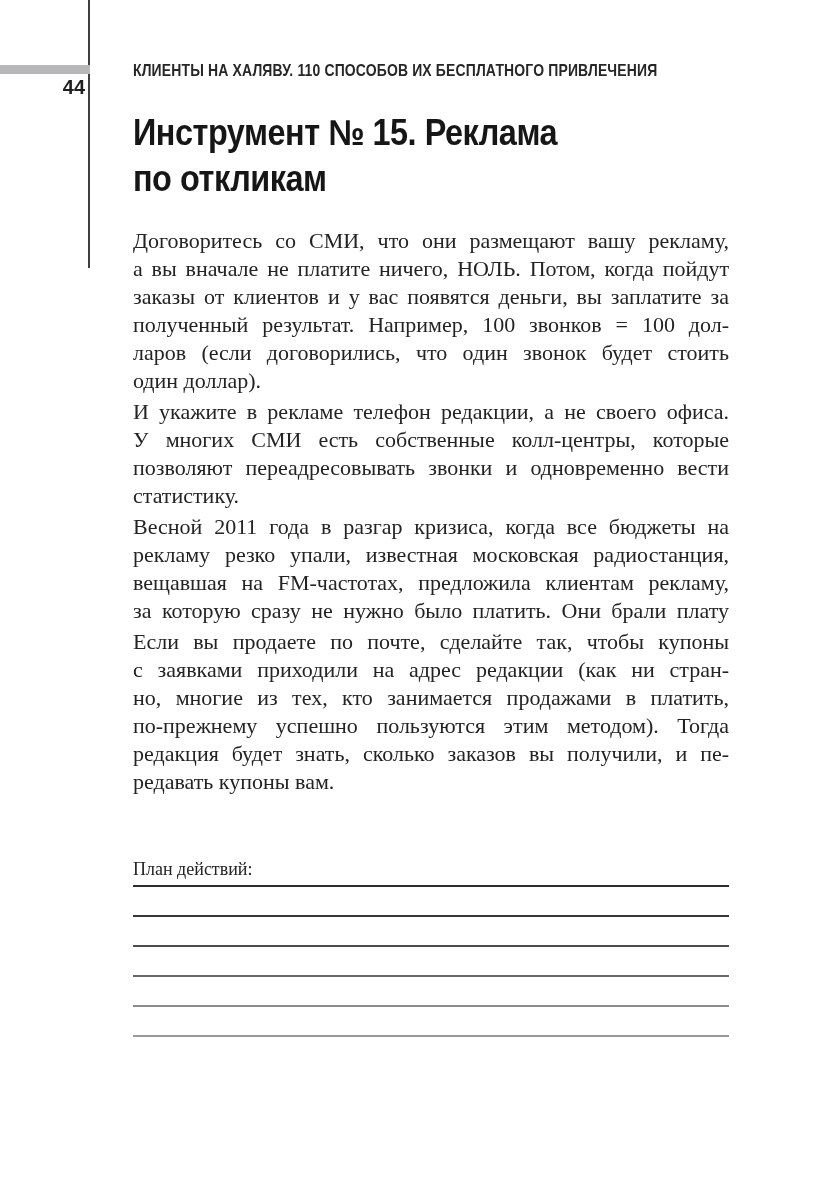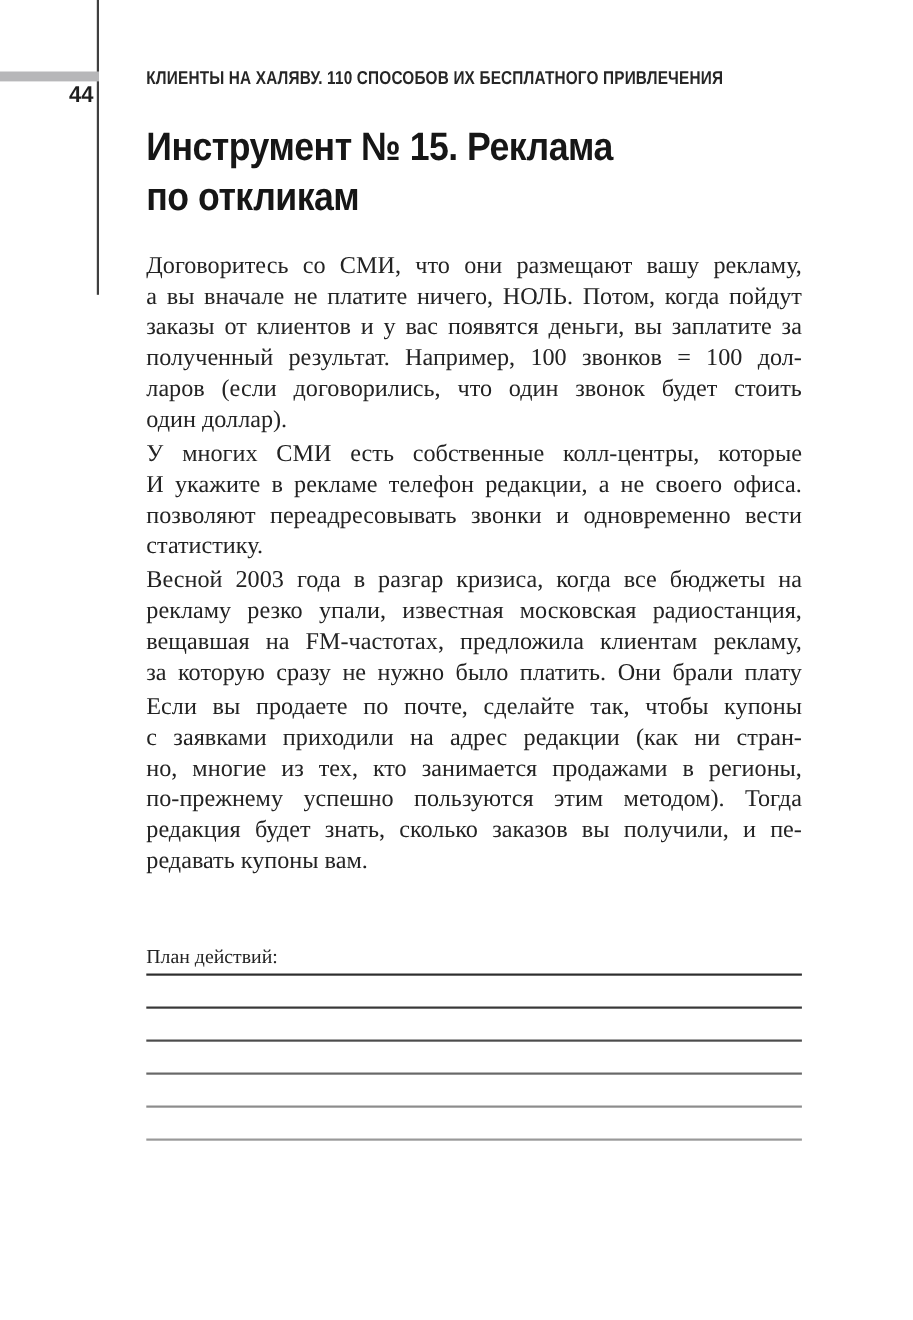--- a/index.html
+++ b/index.html
@@ -117,35 +117,35 @@
   <div class="body-text">
       <div class="para">
         <div class="tline">Договоритесь со СМИ, что они размещают вашу рекламу,</div>
         <div class="tline">а вы вначале не платите ничего, НОЛЬ. Потом, когда пойдут</div>
         <div class="tline">заказы от клиентов и у вас появятся деньги, вы заплатите за</div>
         <div class="tline">полученный результат. Например, 100 звонков = 100 дол-</div>
         <div class="tline">ларов (если договорились, что один звонок будет стоить</div>
         <div class="tline last">один доллар).</div>
       </div>
       <div class="para">
+        <div class="tline">И укажите в рекламе телефон редакции, а не своего офиса.</div>
         <div class="tline">У многих СМИ есть собственные колл-центры, которые</div>
-        <div class="tline">И укажите в рекламе телефон редакции, а не своего офиса.</div>
         <div class="tline">позволяют переадресовывать звонки и одновременно вести</div>
         <div class="tline last">статистику.</div>
       </div>
       <div class="para">
-        <div class="tline">Весной 2003 года в разгар кризиса, когда все бюджеты на</div>
+        <div class="tline">Весной 2011 года в разгар кризиса, когда все бюджеты на</div>
         <div class="tline">рекламу резко упали, известная московская радиостанция,</div>
         <div class="tline">вещавшая на FM-частотах, предложила клиентам рекламу,</div>
         <div class="tline">за которую сразу не нужно было платить. Они брали плату</div>
       </div>
       <div class="para">
         <div class="tline">Если вы продаете по почте, сделайте так, чтобы купоны</div>
         <div class="tline">с заявками приходили на адрес редакции (как ни стран-</div>
-        <div class="tline">но, многие из тех, кто занимается продажами в регионы,</div>
+        <div class="tline">но, многие из тех, кто занимается продажами в платить,</div>
         <div class="tline">по-прежнему успешно пользуются этим методом). Тогда</div>
         <div class="tline">редакция будет знать, сколько заказов вы получили, и пе-</div>
         <div class="tline last">редавать купоны вам.</div>
       </div>
     </div>
 
   <div class="plan-label">План действий:</div>
 
   <div class="writing-lines">
       <div class="writing-line" style="background: rgb(45, 45, 45);"></div>

